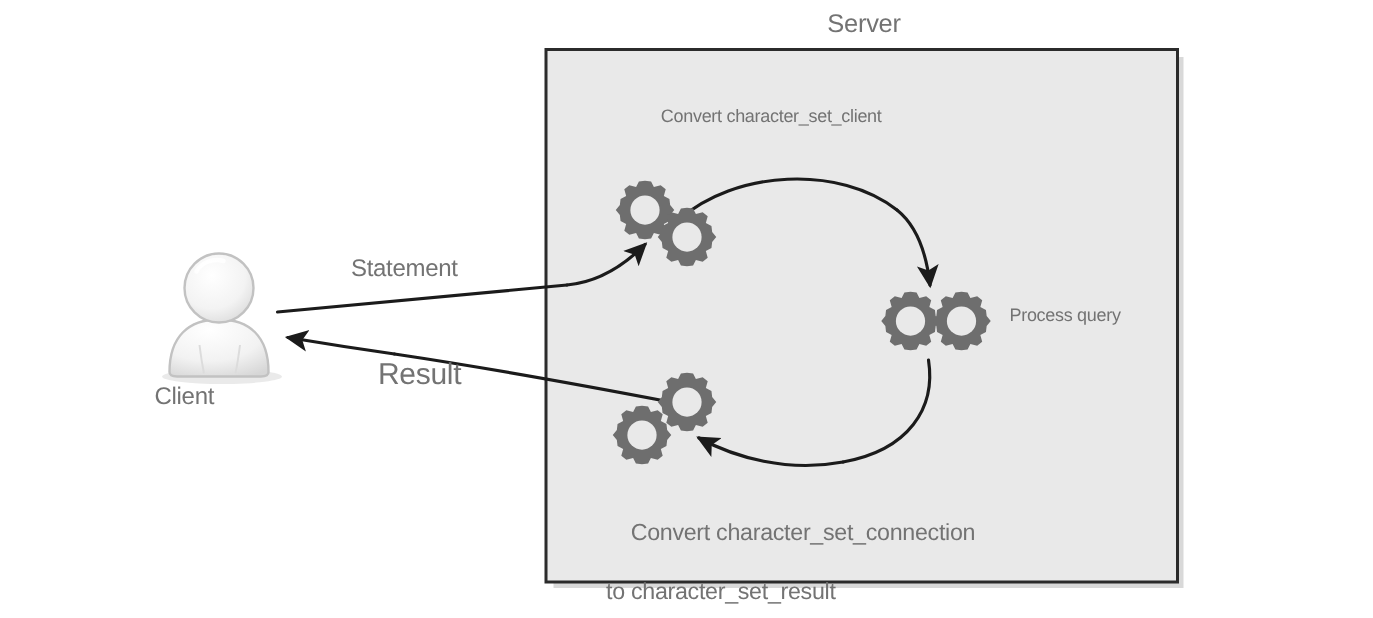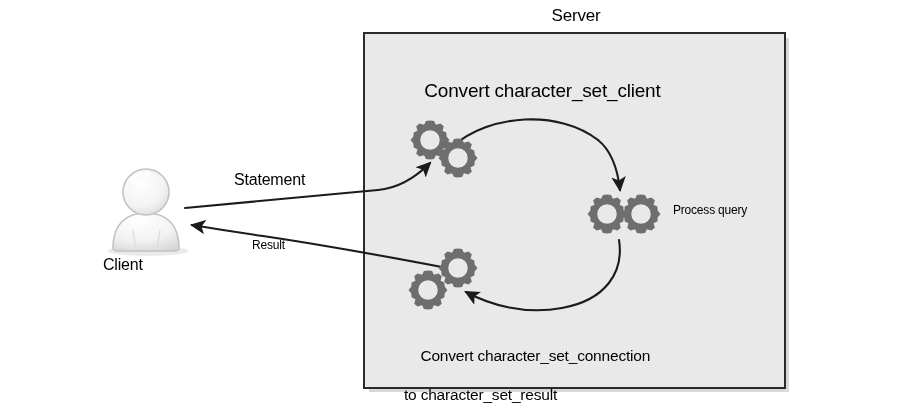--- a/index.html
+++ b/index.html
@@ -19,21 +19,21 @@
   }
   #stage svg.layer {
     position: absolute;
     left: 0;
     top: 0;
     width: 915px;
     height: 412px;
   }
   .lbl {
     position: absolute;
-    color: #000000;
+    color: #737373;
     font-family: "Liberation Sans", sans-serif;
     white-space: pre;
     line-height: 1.24;
     letter-spacing: -0.2px;
   }
   #server-title {
     left: 518px;
     top: 5px;
     width: 116px;
     text-align: center;
@@ -46,32 +46,32 @@
     font-size: 16px;
   }
   #statement-label {
     left: 234px;
     top: 170px;
     font-size: 16px;
   }
   #result-label {
     left: 252px;
     top: 238px;
-    font-size: 12px;
+    font-size: 20px;
     text-align: right;
   }
   #process-label {
     left: 673px;
     top: 203px;
     font-size: 12px;
   }
   #convert-top {
-    left: 404px;
+    left: 428px;
     top: 55px;
-    font-size: 19px;
+    font-size: 12px;
     text-align: center;
   }
   #convert-bottom {
     left: 404px;
     top: 327px;
     font-size: 15.5px;
   }
   .lbl .line2 { display: block; }
 </style>
 </head>

